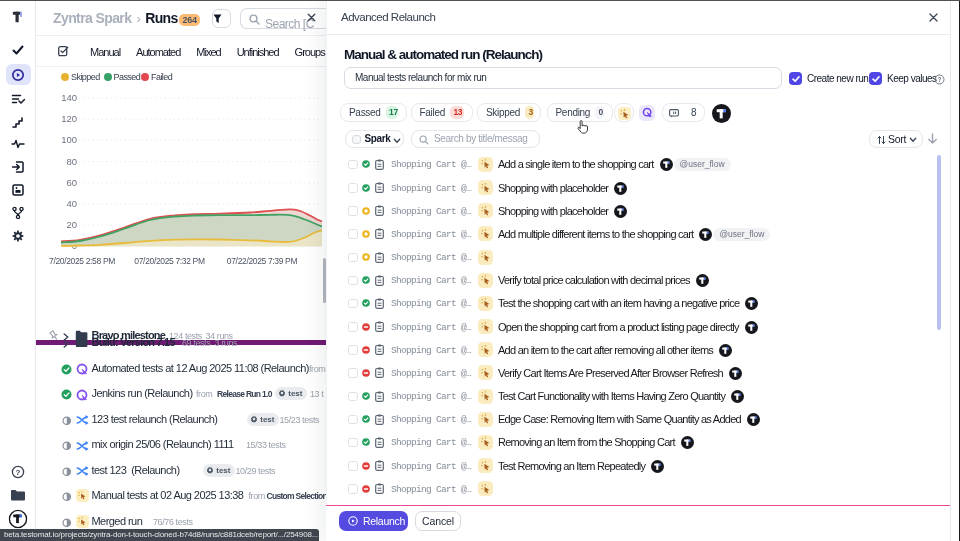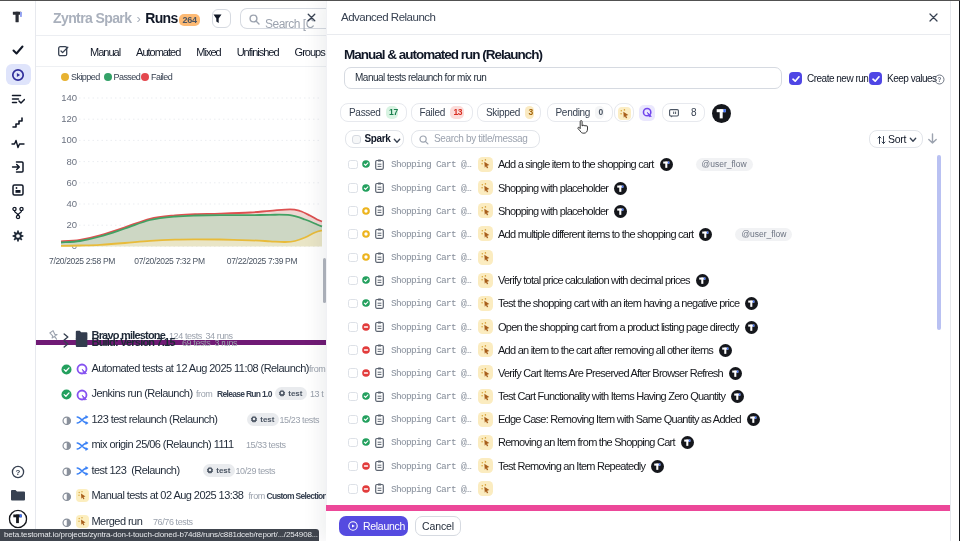--- a/index.html
+++ b/index.html
@@ -44,23 +44,23 @@
 .cklabel{position:absolute;font-size:10px;color:#111827;letter-spacing:-0.5px}
 .fchip{position:absolute;top:103px;height:19px;border:1px solid #e7e9ee;border-radius:8px;background:#fff;font-size:10px;color:#374151;letter-spacing:-0.3px;display:inline-flex;align-items:center;gap:5px;padding:0 8px;white-space:nowrap}
 .fchip .cnt{display:inline-block;min-width:9px;border-radius:5px;font-size:8.5px;font-weight:700;padding:0 3.5px;height:13px;line-height:13px}
 
 .sbtn{position:absolute;top:130px;height:18px;border:1px solid #e2e5ea;border-radius:8px;background:#fff;font-size:10.5px;color:#111827;letter-spacing:-0.2px;line-height:16px}
 
 .mrow{position:absolute;left:0;width:600px;height:23px;white-space:nowrap}
 .mrow .cb{position:absolute;left:21px;top:7px;width:9.5px;height:9.5px;border:1px solid #dde1e7;border-radius:2.5px;background:#fff}
 .mrow .mono{position:absolute;left:64px;top:6.5px;font-family:"Liberation Mono",monospace;font-size:9.5px;letter-spacing:-0.7px;color:#868e9a}
 .mrow .ttl{position:absolute;left:171px;top:5.5px;font-size:11px;color:#16181d;letter-spacing:-0.75px}
-.uflow{display:inline-block;background:#f1f2f4;border-radius:7px;font-size:8.5px;color:#6b7280;height:13px;line-height:13px;padding:0 6px;vertical-align:1px;margin-left:23px;letter-spacing:0}
-
-#mfoot{position:absolute;left:326px;top:505px;width:624px;height:36px;border-top:6px solid #ec4899;background:#fff}
+.uflow{display:inline-block;background:#f1f2f4;border-radius:7px;font-size:8.5px;color:#6b7280;height:13px;line-height:13px;padding:0 6px;vertical-align:1px;margin-left:1px;letter-spacing:0}
+
+#mfoot{position:absolute;left:326px;top:505px;width:624px;height:36px;border-top:1px solid #ec4899;background:#fff}
 #btn-relaunch{position:absolute;left:13px;top:5px;width:69px;height:20px;background:#554be0;border-radius:7px;color:#fff;font-size:10.5px;line-height:20px;letter-spacing:-0.1px}
 #btn-cancel{position:absolute;left:89px;top:5px;width:46px;height:20px;background:#fff;border:1px solid #d6dae1;border-radius:7px;color:#1f2937;font-size:10.5px;line-height:18px;text-align:center;letter-spacing:-0.1px}
 
 #redge{position:absolute;left:950px;top:0;width:10px;height:541px;background:#fff;border-left:1px solid #e7e9ee}
 #winedge{position:absolute;left:958.6px;top:0;width:1.4px;height:541px;background:#15171c}
 #mscroll{position:absolute;left:937px;top:155px;width:3.5px;height:175px;background:#b9c1f2;border-radius:2px}
 #cscroll{position:absolute;left:322.5px;top:258px;width:3.5px;height:45px;background:#a9aeb7;border-radius:2px}
 </style>
 </head>
 <body>

